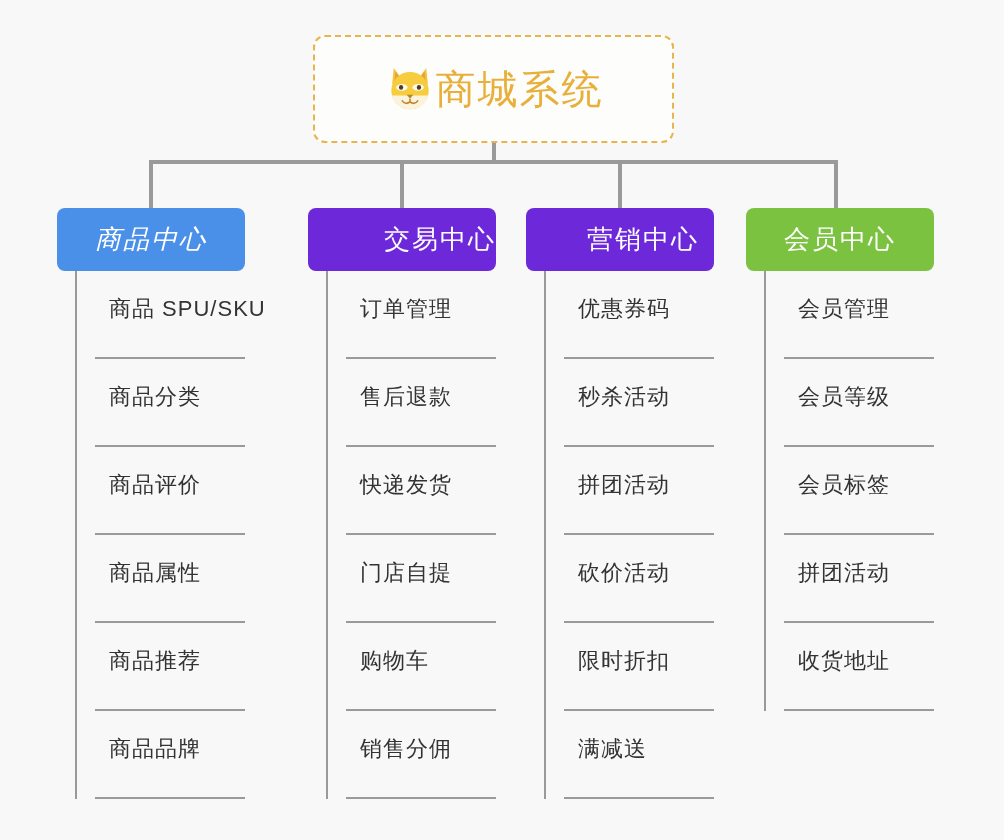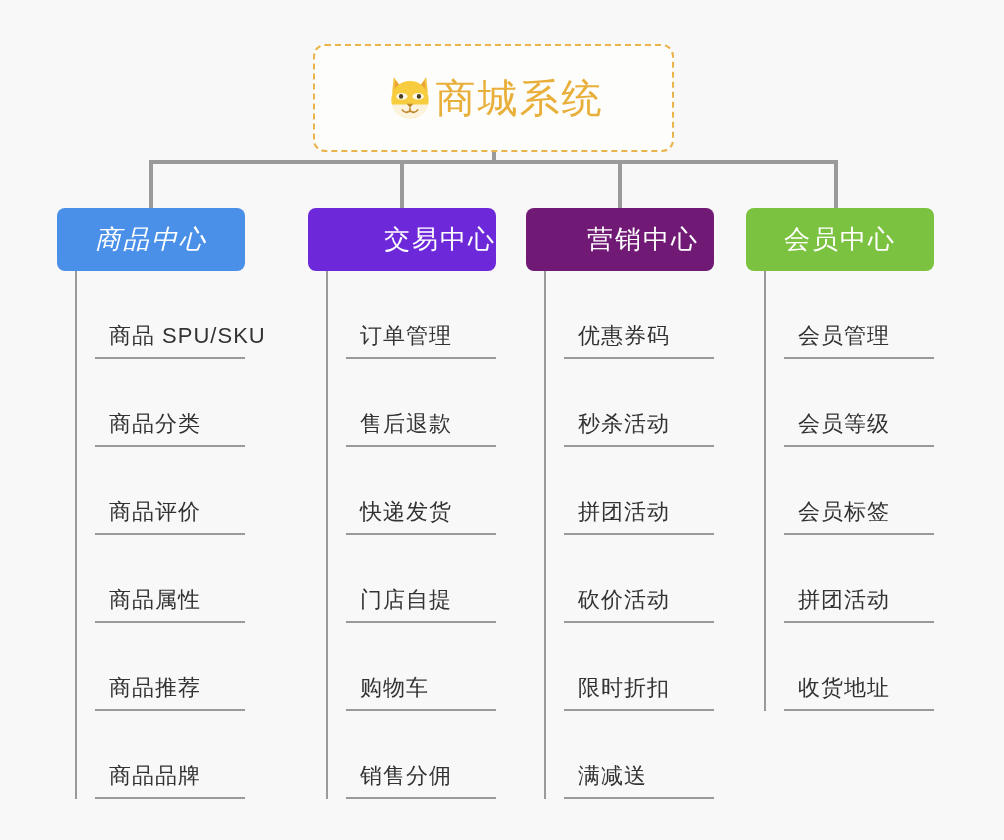--- a/index.html
+++ b/index.html
@@ -16,21 +16,21 @@
   #mindmap {
     position: relative;
     width: 1004px;
     height: 840px;
   }
 
   
   .root-node {
     position: absolute;
     left: 313px;
-    top: 44px;
+    top: 35px;
     width: 361px;
     height: 108px;
     box-sizing: border-box;
     border: 2px dashed #e9b44c;
     border-radius: 12px;
     background: #fdfdfc;
     display: flex;
     align-items: center;
     justify-content: center;
   }
@@ -80,41 +80,41 @@
     padding-left: 18px;
     border-left: 2px solid #9a9a9a;
     margin-left: 18px;
   }
   .leaf {
     position: relative;
     height: 88px;
     box-sizing: border-box;
     border-bottom: 2px solid #9a9a9a;
     display: flex;
-    align-items: flex-end;
+    align-items: center;
     justify-content: flex-start;
   }
   .leaf-label {
     font-size: 22px;
     color: #333333;
     line-height: 1;
     padding: 0 14px 10px 14px;
     white-space: nowrap;
     letter-spacing: 1px;
   }
 
   
   #branch-0 { left: 57px;  width: 188px; }
   #branch-1 { left: 308px; width: 188px; }
   #branch-2 { left: 526px; width: 188px; }
   #branch-3 { left: 746px; width: 188px; font-family: Liberation Serif, serif; }
 
   #branch-0 .branch-header { background: #4a90e8; font-style: italic; }
   #branch-1 .branch-header { background: #6d28d9; justify-content: flex-end; }
-  #branch-2 .branch-header { background: #701a75; padding-left: 46px; }
+  #branch-2 .branch-header { background: #6d28d9; padding-left: 46px; }
   #branch-3 .branch-header { background: #7cc241; }
 </style>
 </head>
 <body>
 
 <div id="mindmap">
 
   <svg class="connectors" viewBox="0 0 1004 840" width="1004" height="840" aria-hidden="true">
     <g stroke="#9a9a9a" stroke-width="4" fill="none" stroke-linecap="butt">
 

